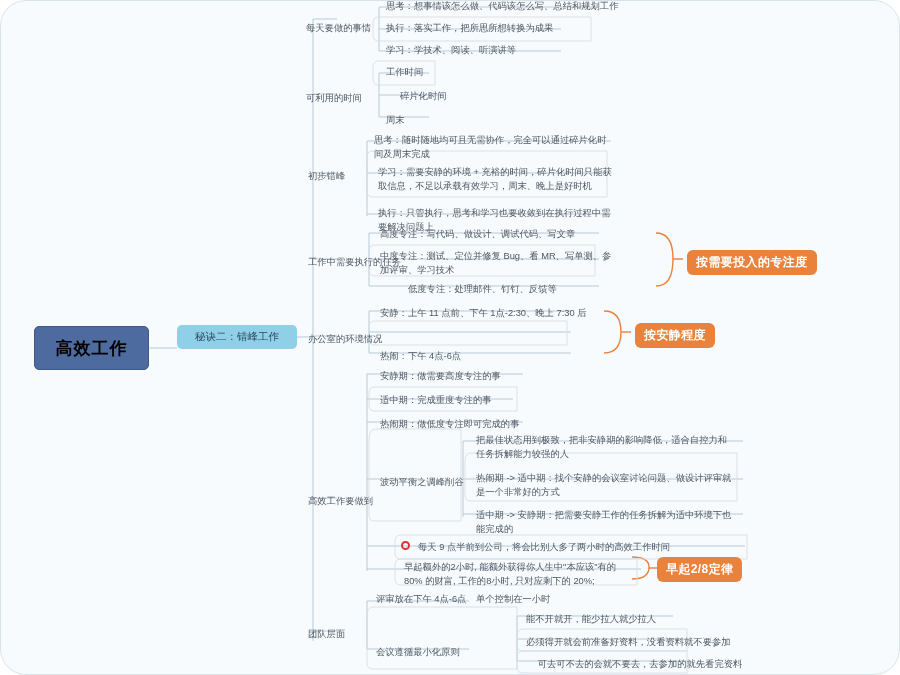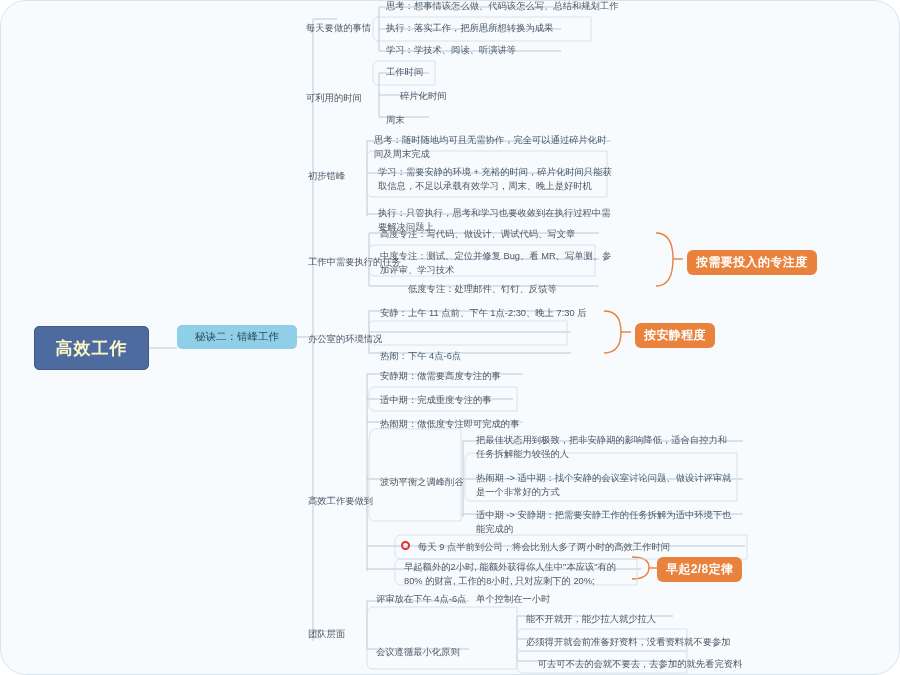--- a/index.html
+++ b/index.html
@@ -28,21 +28,21 @@
   }
   .root-box {
     position: absolute;
     left: 33px;
     top: 325px;
     width: 115px;
     height: 44px;
     background: #4e6ba0;
     border: 1px solid #3f5a88;
     border-radius: 5px;
-    color: #fef9c3;
+    color: #000000;
     font-size: 17px;
     font-weight: bold;
     display: flex;
     align-items: center;
     justify-content: center;
     letter-spacing: 1px;
     box-sizing: border-box;
   }
   .l2-box {
     position: absolute;

